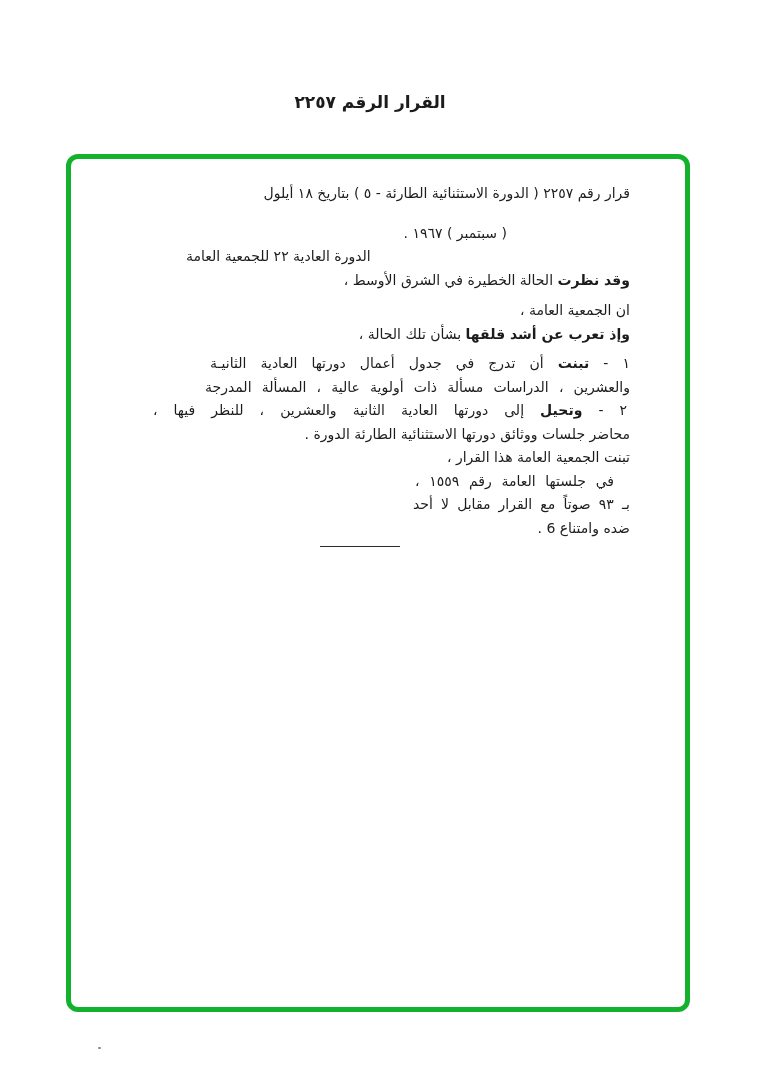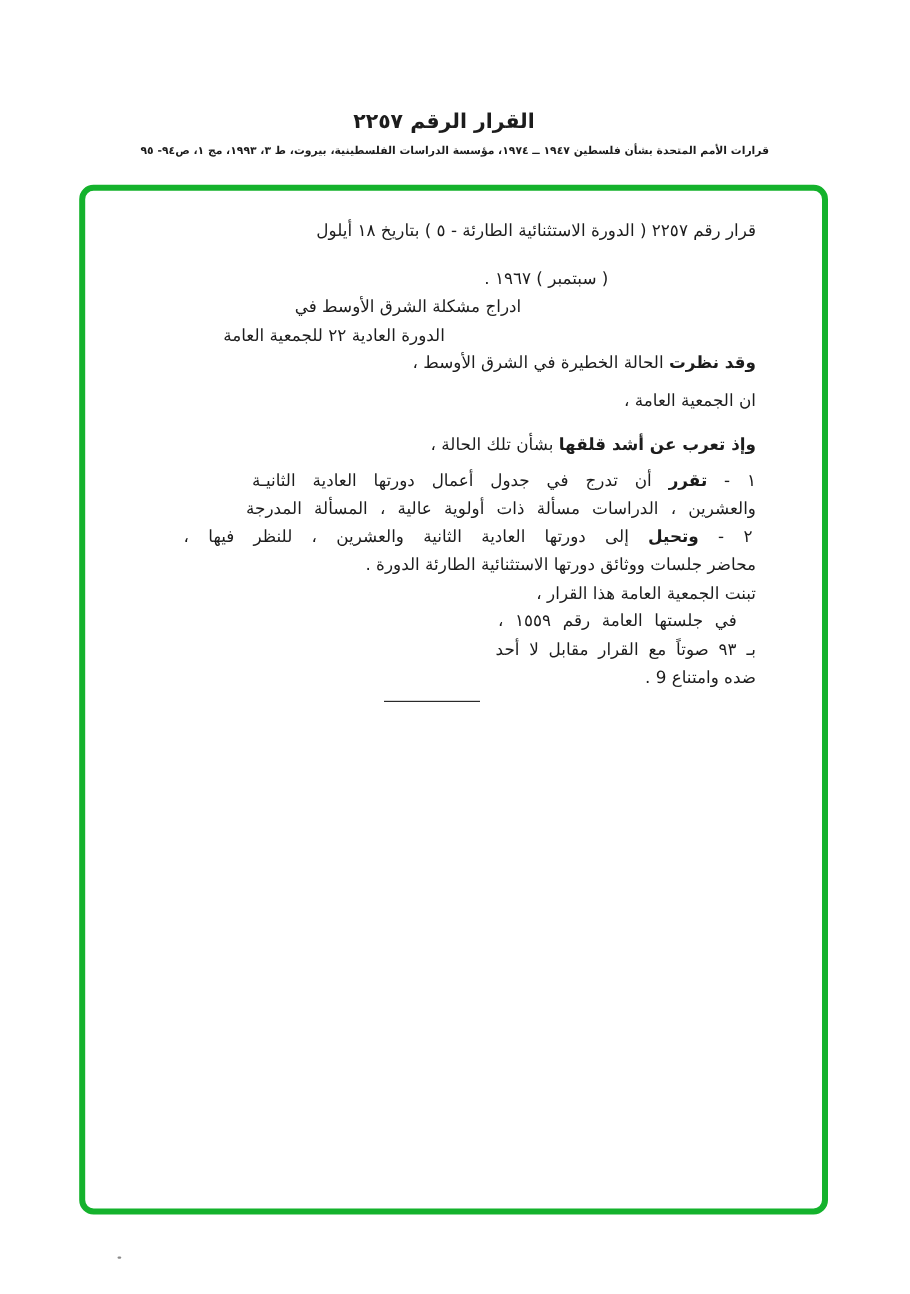--- a/index.html
+++ b/index.html
@@ -46,21 +46,21 @@
   .line{white-space:nowrap;}
   .r{text-align:right;}
   .j{text-align:justify;text-align-last:justify;white-space:normal;}
   .bold{font-weight:400;}
   .b{font-weight:700;}
   .intro-l1{padding-left:60px;}
   .intro-l2{padding-right:123px;margin-top:16px;}
   .head-l1{text-align:center;margin-right:100px;}
   .head-l2{text-align:left;margin-left:36px;}
   .pre-1{margin-top:7px;}
-  .pre-3{margin-top:14px;}
+  .pre-3{margin-top:0;}
   .n1-l1{margin-top:6px;padding-left:60px;}
   .n1-l2{padding-left:55px;}
   .n1-l3{padding-left:90px;}
   .n2-l1{padding-left:3px;padding-right:3px;}
   .n2-l2{padding-left:137px;}
   .c-l1{padding-left:265px;}
   .c-l2{padding-left:265px;padding-right:16px;}
   .c-l3{padding-left:263px;}
   .c-l4{padding-left:311px;}
   .divider{
@@ -73,45 +73,43 @@
     position:absolute;left:98px;top:1047px;
     width:3px;height:2px;background:#8a8a8a;border-radius:1px;
   }
 </style>
 </head>
 <body>
 
 <div class="page">
 
   <div class="doc-title">القرار الرقم  ٢٢٥٧</div>
-  <div class="doc-source">قرارات الأمم المتحدة بشأن فلسطين ١٩٤٧ ــ ١٩٧٤، مؤسسة الدراسات الفلسطينية، بيروت، ط ٣، ١٩٩٣، مج ١، ص٩٤- ٩٥</div>
 
   <div class="frame"></div>
 
   <div class="content">
 
     <div class="line r bold intro-l1">قرار رقم ٢٢٥٧ ( الدورة الاستثنائية الطارئة - ٥ ) بتاريخ ١٨ أيلول</div>
     <div class="line r bold intro-l2">( سبتمبر ) ١٩٦٧ .</div>
 
-    <div class="line bold head-l1">ادراج مشكلة الشرق الأوسط في</div>
     <div class="line bold head-l2">الدورة العادية ٢٢ للجمعية العامة</div>
 
     <div class="line r"><span class="b">وقد نظرت</span><span> الحالة الخطيرة في الشرق الأوسط ،</span></div>
     <div class="line r bold pre-1">ان الجمعية العامة ،</div>
     <div class="line r pre-3"><span class="b">وإذ تعرب عن أشد قلقها</span><span> بشأن تلك الحالة ،</span></div>
 
-    <div class="line j n1-l1"><span>١ - </span><span class="b">تقرر</span><span> أن تدرج في جدول أعمال دورتها العادية الثانيـة</span></div>
+    <div class="line j n1-l1"><span>١ - </span><span class="b">تبنت</span><span> أن تدرج في جدول أعمال دورتها العادية الثانيـة</span></div>
     <div class="line j n1-l2">والعشرين ، الدراسات مسألة ذات أولوية عالية ، المسألة المدرجة</div>
 
     <div class="line j n2-l1"><span>٢ - </span><span class="b">وتحيل</span><span> إلى دورتها العادية الثانية والعشرين ، للنظر فيها ،</span></div>
     <div class="line r n2-l2">محاضر جلسات ووثائق دورتها الاستثنائية الطارئة الدورة .</div>
 
     <div class="line r c-l1">تبنت الجمعية العامة هذا القرار ،</div>
     <div class="line j c-l2">في جلستها العامة رقم ١٥٥٩ ،</div>
     <div class="line j c-l3">بـ ٩٣ صوتاً مع القرار مقابل لا أحد</div>
-    <div class="line r c-l4">ضده وامتناع 9 .</div>
+    <div class="line r c-l4">ضده وامتناع 6 .</div>
 
     <span class="divider"></span>
   </div>
 
   <div class="speck"></div>
 
 </div>
 
 </body></html>

